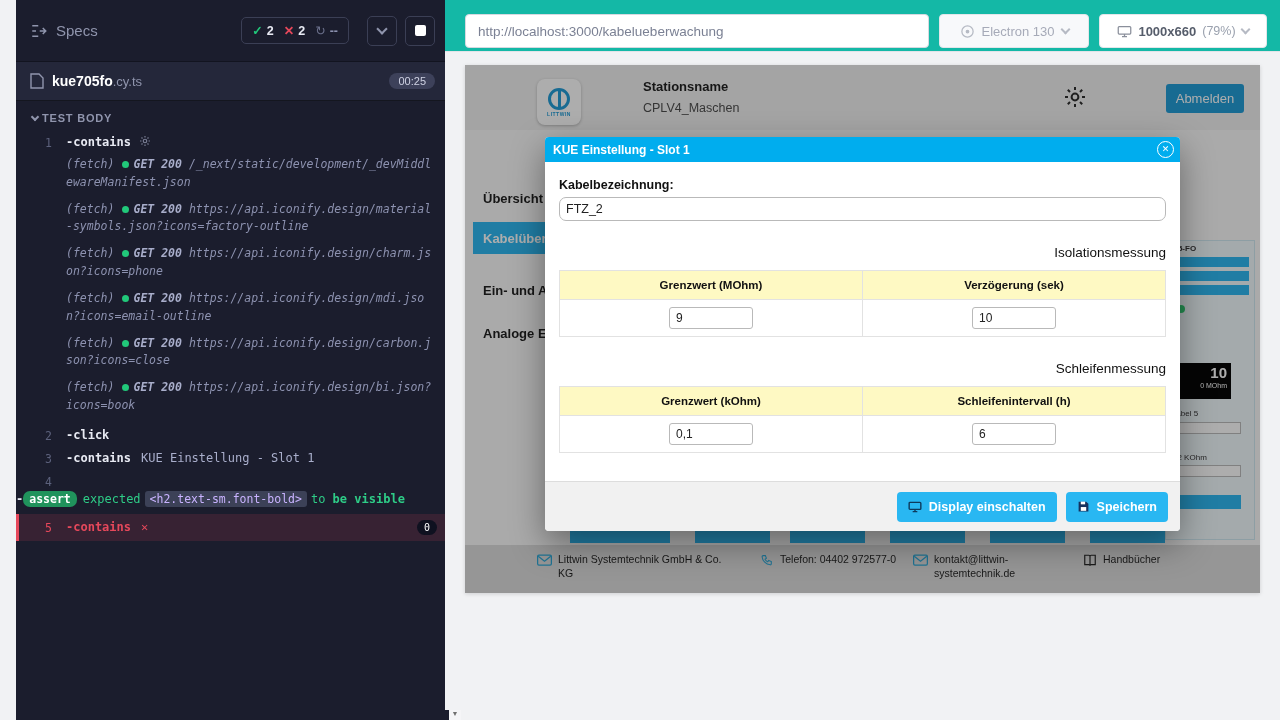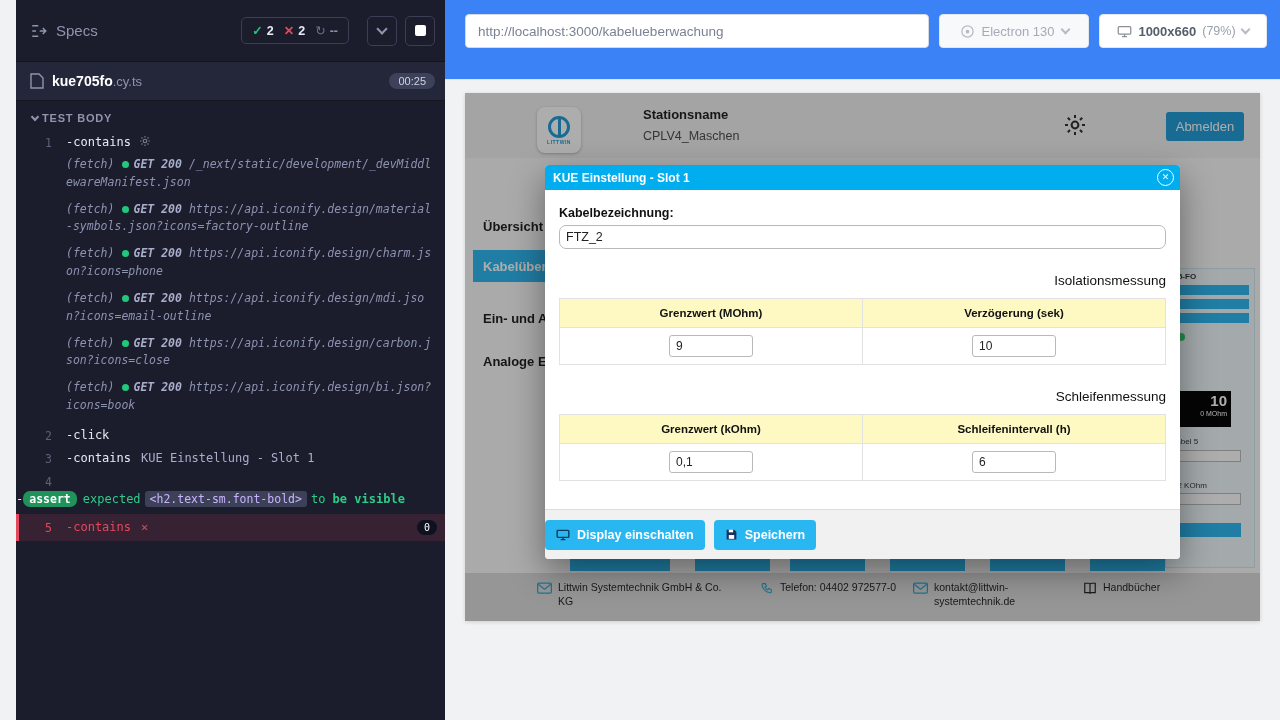--- a/index.html
+++ b/index.html
@@ -23,21 +23,21 @@
   .spec-name { font-size:14px; color:#ffffff; font-weight:bold; margin-left:8px; }
   .spec-ext { font-size:13px; color:#9095ad; font-weight:normal; }
   .time-pill { margin-left:auto; background:#3d415a; color:#cfd2e3; font-size:11px; border-radius:9px; padding:2px 9px; }
 
   .sec-row { display:flex; align-items:center; gap:4px; padding:11px 16px 7px; color:#9095ad; font-size:11px; font-weight:bold; letter-spacing:0.8px; }
   .sec-chev { width:6px; height:6px; border-right:2px solid #9095ad; border-bottom:2px solid #9095ad; transform:rotate(45deg); margin-top:-3px; }
 
   .steps { font-family:"DejaVu Sans Mono", monospace; font-size:12px; }
   .step { display:flex; align-items:flex-start; padding:4px 12px 4px 0; position:relative; flex-wrap:wrap; }
   .ln { width:36px; flex:none; text-align:right; margin-right:14px; color:#5c617c; font-size:11.5px; padding-top:1px; }
-  .cmd { color:#e8eaf3; font-weight:normal; }
+  .cmd { color:#e8eaf3; font-weight:bold; }
   .arg { color:#a9aecb; margin-left:10px; }
   .gear-sm { margin-left:8px; opacity:.8; }
   .step.fail { background:rgba(230,72,91,0.14); box-shadow: inset 3px 0 0 #e6485b; padding-top:6px; padding-bottom:6px; }
   .step.fail .ln, .step.fail .cmd, .step.fail .x { color:#e6485b; }
   .x { margin-left:10px; font-weight:bold; }
   .count-badge { margin-left:auto; background:#0f1120; color:#ffffff; font-size:10px; border-radius:9px; padding:2px 7px; }
 
   .fetch-block { margin:2px 16px 4px 50px; }
   .fetch { font-style:italic; color:#8d92b0; font-size:11.5px; line-height:1.55; word-break:break-all; margin-bottom:9px; }
   .f-status { color:#a9aecb; font-weight:bold; }
@@ -49,21 +49,21 @@
   .as-bold { color:#2ecc87; font-weight:bold; }
   .code-chip { background:#3c4157; color:#c9b3ff; border-radius:3px; padding:1px 5px; font-size:11.5px; margin:0 4px; }
 
   
   .vscroll { position:absolute; right:0; top:62px; bottom:0; width:12px; background:#f5f5f7; }
   .vs-arrow { position:absolute; left:0; width:12px; height:14px; display:flex; align-items:center; justify-content:center; color:#707070; font-size:7px; }
   .vs-thumb { position:absolute; left:1px; width:10px; top:18px; height:140px; background:#c9c9c9; border-radius:5px; }
 
   
   .main { position:absolute; left:445px; top:0; width:835px; height:720px; }
-  .toolbar { height:80px; background:#3b82f6; border-bottom:1px solid #e3e4e8; position:relative; }
+  .toolbar { height:52px; background:#14b8a6; border-bottom:1px solid #e3e4e8; position:relative; }
   .url-input { position:absolute; left:20px; top:14px; width:464px; height:34px; border:1px solid #d6d9e0; border-radius:4px; padding:0 12px; font-size:13.5px; color:#7b8194; background:#fff; font-family:"Liberation Sans",sans-serif; }
   .browser-pill { position:absolute; left:494px; top:14px; width:150px; height:34px; background:#f8f9fb; border:1px solid #e3e6ea; border-radius:4px; display:flex; align-items:center; justify-content:center; gap:7px; color:#a6aab8; font-size:13px; }
   .viewport-pill { position:absolute; left:654px; top:14px; width:168px; height:34px; background:#ffffff; border:1px solid #e3e6ea; border-radius:4px; display:flex; align-items:center; justify-content:center; gap:6px; font-size:13px; }
   .vp-size { color:#565d6b; font-weight:bold; }
   .vp-zoom { color:#9aa1ae; font-size:12.5px; }
   .chev-gray { width:7px; height:7px; border-right:2px solid #b6bac4; border-bottom:2px solid #b6bac4; transform:rotate(45deg); margin-top:-3px; }
 
   .stage { position:relative; width:835px; height:658px; background:#f1f2f4; }
 
   
@@ -106,21 +106,21 @@
   .modal-title { color:#ffffff; font-size:12px; font-weight:bold; }
   .modal-close { margin-left:auto; width:17px; height:17px; border:1.5px solid #ffffff; border-radius:50%; color:#fff; font-size:9px; display:flex; align-items:center; justify-content:center; cursor:pointer; line-height:1; }
   .modal-body { padding:12px 14px 0; }
   .field-label { font-size:12.5px; font-weight:bold; color:#111; margin:4px 0 5px; }
   .text-input { width:100%; height:24px; border:1px solid #b9b9b9; border-radius:7px; padding:0 6px; font-size:12.5px; color:#222; font-family:"Liberation Sans",sans-serif; }
   .section-title { text-align:right; font-size:13.5px; font-weight:normal; color:#111; margin:24px 0 10px; }
   table.grid { width:100%; border-collapse:collapse; }
   table.grid th { border:1px solid #e2e2e2; background:#fef9c3; font-size:11.5px; font-weight:bold; padding:8px; color:#111; }
   table.grid td { border:1px solid #e2e2e2; padding:7px; text-align:center; }
   .cell-input { width:84px; height:22px; border:1px solid #b9b9b9; border-radius:3px; padding:0 6px; font-size:12px; color:#222; font-family:"Liberation Sans",sans-serif; }
-  .modal-footer { position:absolute; left:0; bottom:0; width:100%; height:50px; background:#f1f1f1; border-top:1px solid #ddd; display:flex; align-items:center; gap:9px; padding-right:12px; }
+  .modal-footer { position:absolute; left:0; bottom:0; width:100%; height:50px; background:#f1f1f1; border-top:1px solid #ddd; display:flex; align-items:center; justify-content:flex-end; gap:9px; padding-right:12px; }
   .btn-cyan { background:#29b7f2; color:#fff; font-weight:bold; font-size:12.5px; height:30px; padding:0 11px; border:none; border-radius:4px; display:flex; align-items:center; gap:7px; cursor:pointer; font-family:"Liberation Sans",sans-serif; }
 </style>
 </head>
 <body>
 
 <div class="reporter">
   <div class="rep-inner">
 
     <div class="rep-header">
       <svg width="18" height="18" viewBox="0 0 24 24" fill="none" stroke="#9095ad" stroke-width="2">

